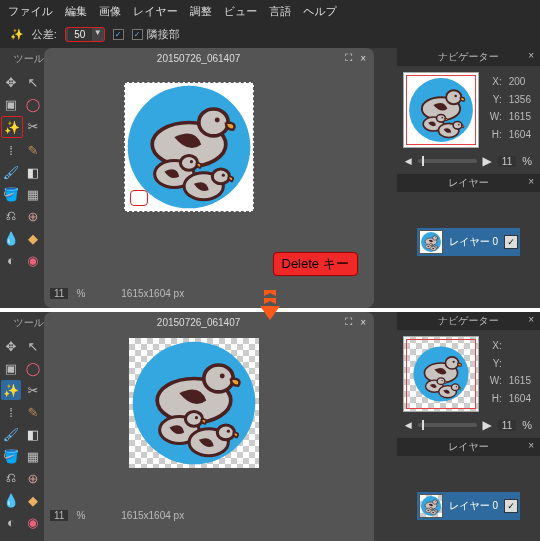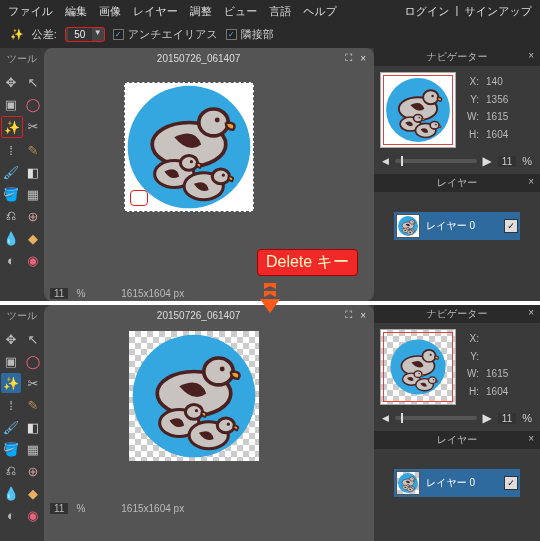--- a/index.html
+++ b/index.html
@@ -8,47 +8,47 @@
   .menubar .left { display:flex; gap:12px; }
   .menubar .right { margin-left:auto; display:flex; gap:6px; }
   .optionsbar { background:#2a2a2a; display:flex; align-items:center; padding:4px 10px 6px; gap:8px; font-size:11px; }
   .tolerance-box { border:1.5px solid #e02020; border-radius:3px; padding:0 2px; display:flex; background:#444; }
   .tolerance-input { width:22px; background:#333; color:#eee; border:none; font-size:10px; text-align:center; padding:1px; }
   .caret { color:#ccc; font-size:8px; margin-left:2px; }
   .check { display:flex; align-items:center; gap:4px; }
   .check .box { width:9px; height:9px; border:1px solid #777; background:#222; display:flex; align-items:center; justify-content:center; font-size:8px; color:#5db0ff; }
   .workarea { display:flex; align-items:stretch; }
   .toolbox { width:44px; background:#3a3a3a; padding:2px 0; }
-  .toolbox-title { text-align:center; font-size:10px; color:#aaa; padding:2px 0 4px; }
+  .toolbox-title { text-align:right; font-size:10px; color:#aaa; padding:2px 0 4px; }
   .tools-grid { display:grid; grid-template-columns:20px 20px; gap:2px 2px; justify-content:center; padding:2px 0; }
   .tool { width:20px; height:20px; display:flex; align-items:center; justify-content:center; font-size:13px; border-radius:2px; cursor:pointer; }
   .tool.dim { opacity:0.7; }
   .tool.wand-hl { border:1.5px solid #e02020; }
   .tool.wand-sel { background:#2f6a9e; }
   .canvas-area { flex:1; background:#545454; position:relative; min-width:300px;border-radius:8px; }
   .tabbar { display:flex; align-items:center; padding:4px 8px; font-size:10px; color:#ddd; }
   .tab-title { flex:1; text-align:center; }
   .canvas-stage { position:relative; height:218px; }
-  .annotation { position:absolute; background:#f02828; color:#fef9c3; border:1px solid #a00000; border-radius:4px; padding:2px 8px; font-size:16px; z-index:20; }
+  .annotation { position:absolute; background:#f02828; color:#000000; border:1px solid #a00000; border-radius:4px; padding:2px 8px; font-size:13px; z-index:20; }
   .statusbar { display:flex; align-items:center; gap:8px; font-size:10px; padding:2px 6px; color:#bbb; }
   .zoom-box { background:#333; padding:0 4px; }
-  .panels { width:166px; background:#3a3a3a; display:flex; flex-direction:column; }
+  .panels { width:166px; background:#3a3a3a; display:flex; flex-direction:column;align-items:flex-end; }
   .panel { }
   .panel-header { background:#2a2a2a; text-align:center; font-size:10px; color:#bbb; padding:2px 0; position:relative; }
   .panel-header .close { position:absolute; right:6px; top:2px; color:#bbb; cursor:pointer; }
   .nav-body { display:flex; padding:6px; gap:8px; align-items:flex-start; }
   .nav-thumb { width:74px; height:74px; border:1px solid #aaa; display:flex; align-items:center; justify-content:center; position:relative; background:#fff; }
   .nav-thumb .viewport { position:absolute; inset:2px; border:1px solid #e04040; }
   .coords { font-size:10px; line-height:1.35; color:#bbb; }
   .coords td:first-child { text-align:right; padding-right:4px; }
   .nav-zoom { display:flex; align-items:center; gap:6px; padding:0 8px 6px; }
   .slider-track { flex:1; height:4px; background:#555; position:relative; border-radius:2px; }
   .slider-thumb { position:absolute; top:-3px; width:2px; height:10px; background:#ddd; }
   .zoom-val { background:#333; padding:0 4px; font-size:10px; }
-  .layers-body { padding:20px; height:60px; }
+  .layers-body { padding:20px; height:60px;margin-top:16px; }
   .layer-row { display:flex; align-items:center; background:#2f6a9e; padding:2px; gap:6px; }
   .layer-thumb { width:22px; height:22px; background:#fff; border:1px solid #555; display:flex; align-items:center; justify-content:center; }
   .layer-name { flex:1; font-size:10px; color:#fff; }
   .layer-vis { width:12px; height:12px; border:1px solid #333; background:#ddd; display:flex; align-items:center; justify-content:center; font-size:9px; color:#000; }
   .arrow-down { display:flex; justify-content:center; padding:0; margin-top:-18px; margin-bottom:-10px; position:relative; z-index:30; }
   .arrow-svg { width:28px; height:32px; }
   
   .duck-canvas { width:120px; height:120px; position:relative; }
   .duck-canvas.large { width:130px; height:130px; }
   .selection-border { position:absolute; inset:0; border:1px dashed #555; }
@@ -95,37 +95,31 @@
     <div class="left">
       <span>ファイル</span>
       <span>編集</span>
       <span>画像</span>
       <span>レイヤー</span>
       <span>調整</span>
       <span>ビュー</span>
       <span>言語</span>
       <span>ヘルプ</span>
     </div>
-    <div class="right">
-      <span>ログイン</span>
-      <span>|</span>
-      <span>サインアップ</span>
-    </div>
   </div>
 
   <div class="optionsbar">
     <span style="color:#bbb">✨</span>
     <span>公差:</span>
     <span class="tolerance-box">
       <span class="tolerance-input">50</span>
       <span class="caret">▼</span>
     </span>
     <span class="check">
       <span class="box">✓</span>
-      <span>アンチエイリアス</span>
     </span>
     <span class="check">
       <span class="box">✓</span>
       <span>隣接部</span>
     </span>
   </div>
 
   <div class="workarea">
 
     <div class="toolbox">
@@ -188,21 +182,21 @@
           <div class="nav-thumb white-bg">
             <svg class="duck" viewBox="-8 -8 116 116">
                 <use href="#duck-art"></use>
               </svg>
             <div class="viewport"></div>
           </div>
           <table class="coords">
             <tbody>
                 <tr>
                   <td>X:</td>
-                  <td>140</td>
+                  <td>200</td>
                 </tr>
             <tr>
                   <td>Y:</td>
                   <td>1356</td>
                 </tr>
             <tr>
                   <td>W:</td>
                   <td>1615</td>
                 </tr>
             <tr>

